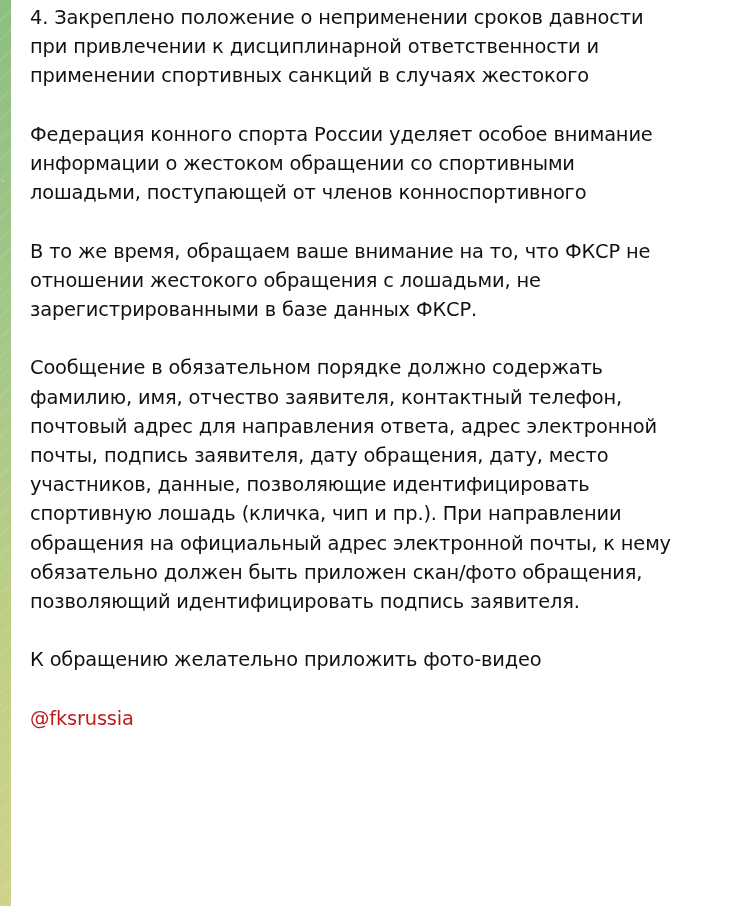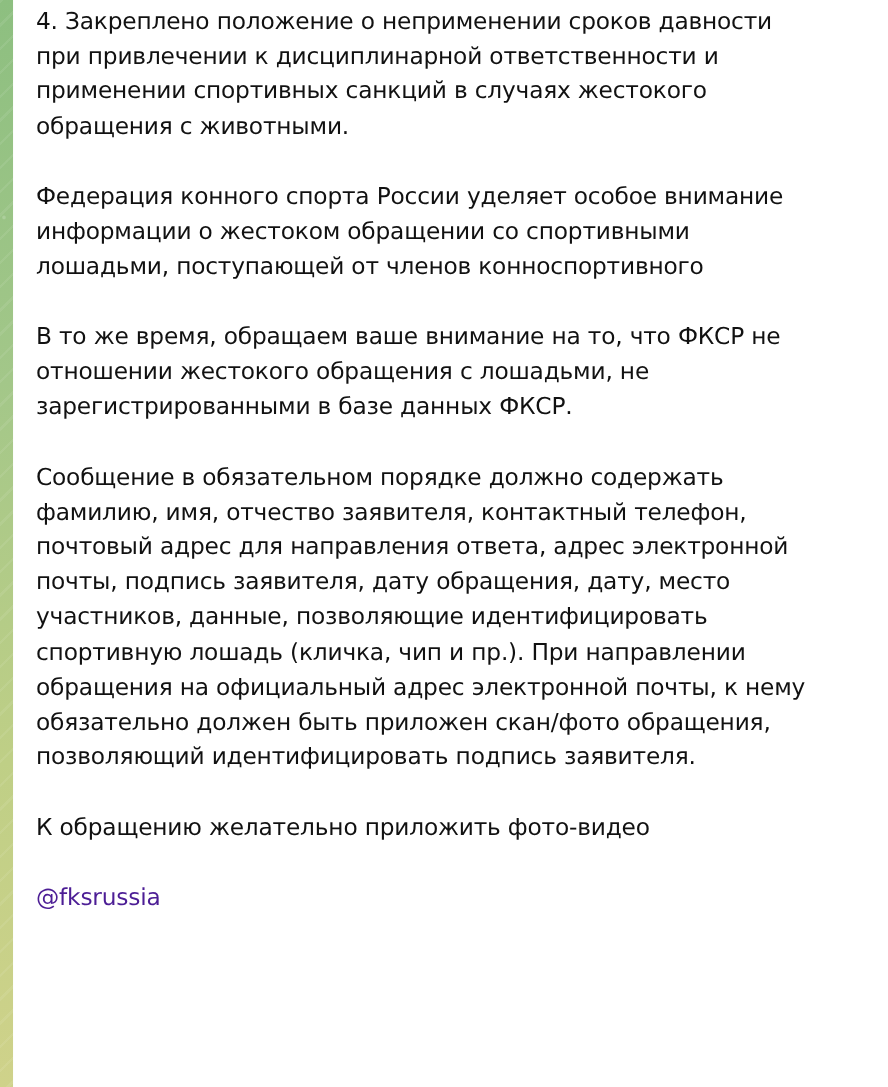--- a/index.html
+++ b/index.html
@@ -49,39 +49,38 @@
       letter-spacing: -0.15px;
     }
     .para {
       margin: 0 0 29.2px 0;
       white-space: nowrap;
     }
     .line {
       display: block;
     }
     .mention {
-      color: #4c1d95;
+      color: #b91c1c;
       text-decoration: none;
       display: inline-block;
     }
   </style>
 </head>
 <body>
 
 <div class="chat-bg"></div>
 
 <div class="bubble">
 </div>
 
 <div class="message-text">
   <p class="para">
     <span class="line">4. Закреплено положение о неприменении сроков давности</span>
     <span class="line">при привлечении к дисциплинарной ответственности и</span>
     <span class="line">применении спортивных санкций в случаях жестокого</span>
-    <span class="line">обращения с животными.</span>
   </p>
   <p class="para">
     <span class="line">Федерация конного спорта России уделяет особое внимание</span>
     <span class="line">информации о жестоком обращении со спортивными</span>
     <span class="line">лошадьми, поступающей от членов конноспортивного</span>
   </p>
   <p class="para">
     <span class="line">В то же время, обращаем ваше внимание на то, что ФКСР не</span>
     <span class="line">отношении жестокого обращения с лошадьми, не</span>
     <span class="line">зарегистрированными в базе данных ФКСР.</span>

